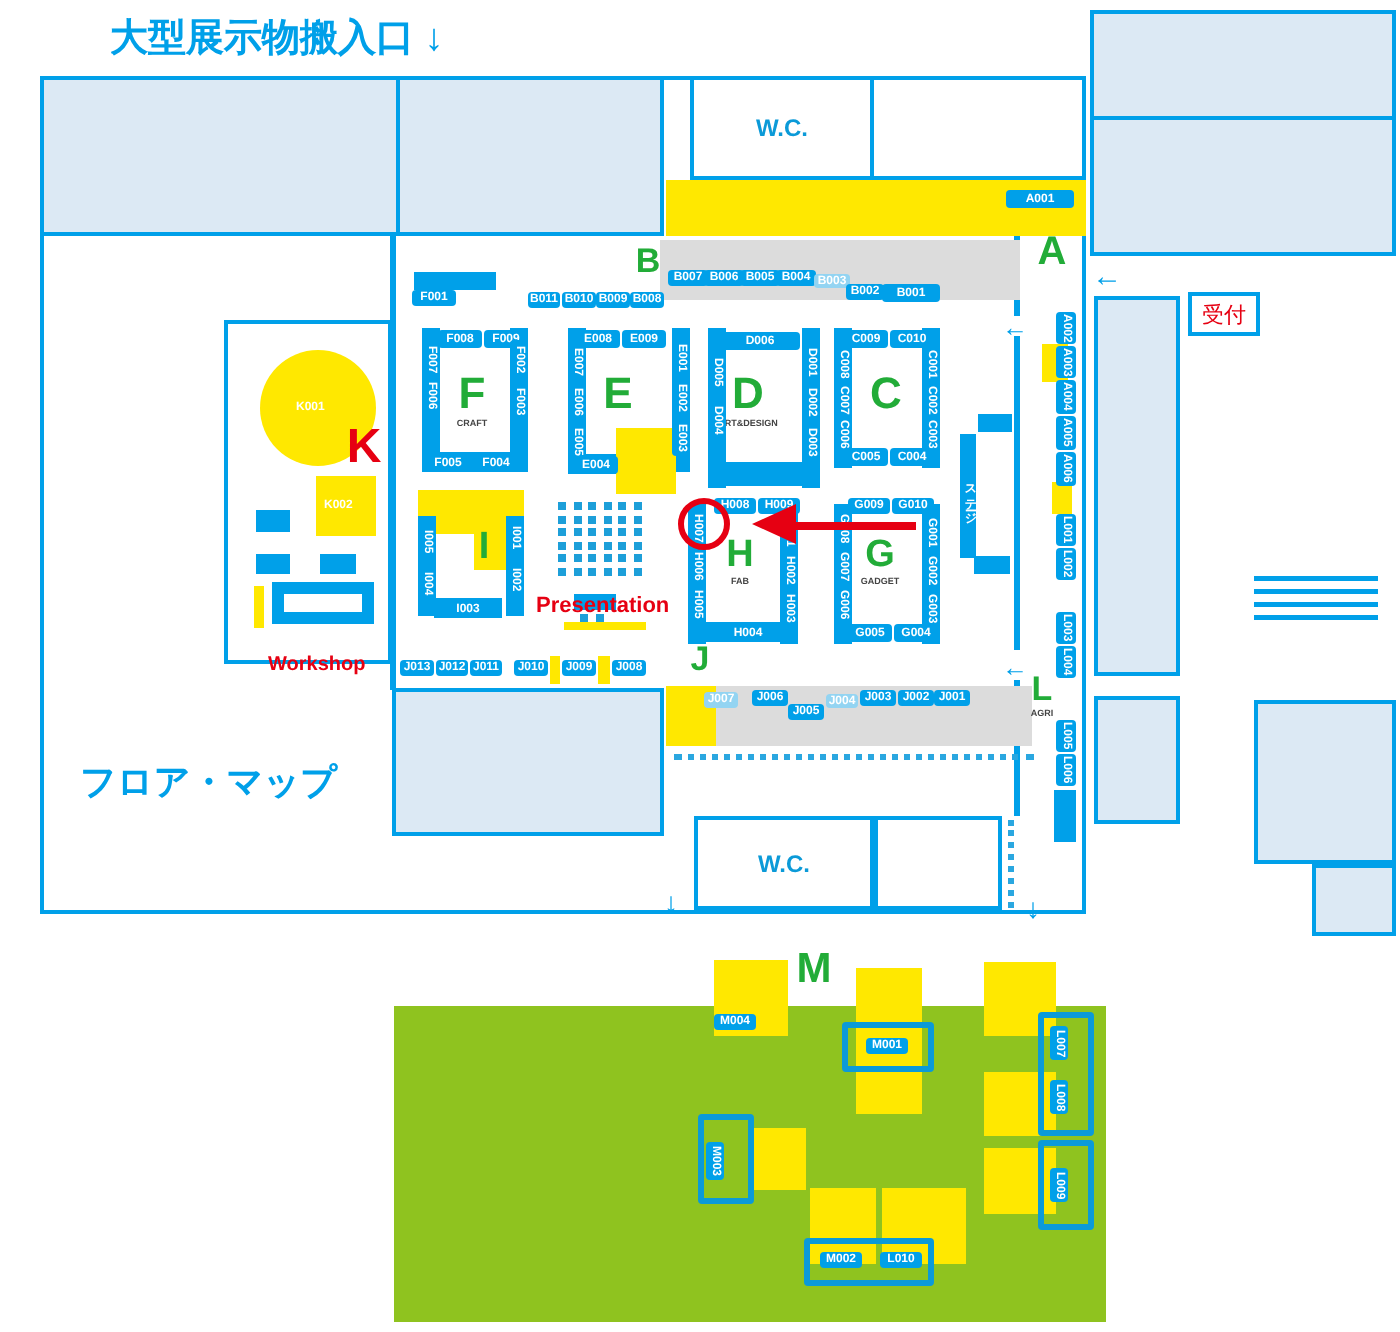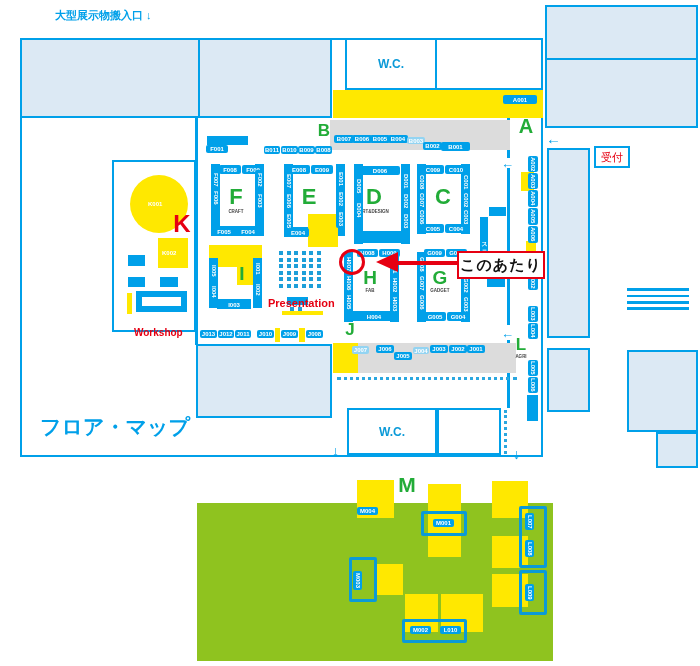--- a/index.html
+++ b/index.html
@@ -48,21 +48,21 @@
   #around-here-box span{color:#111;font-weight:bold;font-size:15px;letter-spacing:1px;}
   .ytext{position:absolute;color:#fff;font-size:6px;font-weight:bold;z-index:20;}
   #workshop-table{position:absolute;left:136px;top:291px;width:51px;height:21px;background:#fff;
     border:6px solid #00a0e9;box-sizing:border-box;z-index:12;}
 </style>
 </head>
 <body>
 
 <div id="map">
 
-  <div class="maplabel blue-text" style="left:55px;top:10px;font-size:11px;">大型展示物搬入口 ↓</div>
+  <div class="maplabel blue-text" style="left:55px;top:10px;font-size:19px;">大型展示物搬入口 ↓</div>
 
   <div class="room" style="left:20px;top:38px;width:523px;height:419px;border-width:2.5px;z-index:1;"></div>
 
   <div class="bldg" style="left:20px;top:38px;width:180px;height:80px;"></div>
   <div class="bldg" style="left:198px;top:38px;width:134px;height:80px;"></div>
 
   <div class="room" style="left:345px;top:38px;width:92px;height:52px;">
     <div class="wc-label">W.C.</div>
   </div>
   <div class="room" style="left:435px;top:38px;width:108px;height:52px;"></div>
@@ -206,25 +206,22 @@
 
   <div class="arrow" style="left:546px;top:131px;font-size:15px;">←</div>
   <div class="arrow" style="left:501px;top:157px;font-size:13px;">←</div>
   <div class="arrow" style="left:501px;top:327px;font-size:13px;">←</div>
   <div class="arrow" style="left:332px;top:444px;font-size:14px;">↓</div>
   <div class="arrow" style="left:513px;top:447px;font-size:14px;">↓</div>
 
   <div id="red-circle"></div>
   <div id="red-arrow-line"></div>
   <div id="red-arrow-head"></div>
-  <div id="around-here-box">
-    <span>このあたり</span>
-  </div>
-
-  <div class="maplabel blue-text" style="left:40px;top:416px;font-size:21px;">フロア・マップ</div>
+
+  <div class="maplabel blue-text" style="left:40px;top:382px;font-size:18px;">フロア・マップ</div>
 
 <div class="badge" style="left: 503px; top: 95px; width: 34px; height: 9px;">A001</div>
     <div class="badge v" style="left: 528px; top: 156px; width: 10px; height: 16px;">A002</div>
     <div class="badge v" style="left: 528px; top: 173px; width: 10px; height: 16px;">A003</div>
     <div class="badge v" style="left: 528px; top: 190px; width: 10px; height: 17px;">A004</div>
     <div class="badge v" style="left: 528px; top: 208px; width: 10px; height: 17px;">A005</div>
     <div class="badge v" style="left: 528px; top: 226px; width: 10px; height: 17px;">A006</div>
     <div class="badge v" style="left: 528px; top: 257px; width: 10px; height: 16px;">L001</div>
     <div class="badge v" style="left: 528px; top: 274px; width: 10px; height: 16px;">L002</div>
     <div class="badge v" style="left: 528px; top: 306px; width: 10px; height: 16px;">L003</div>

